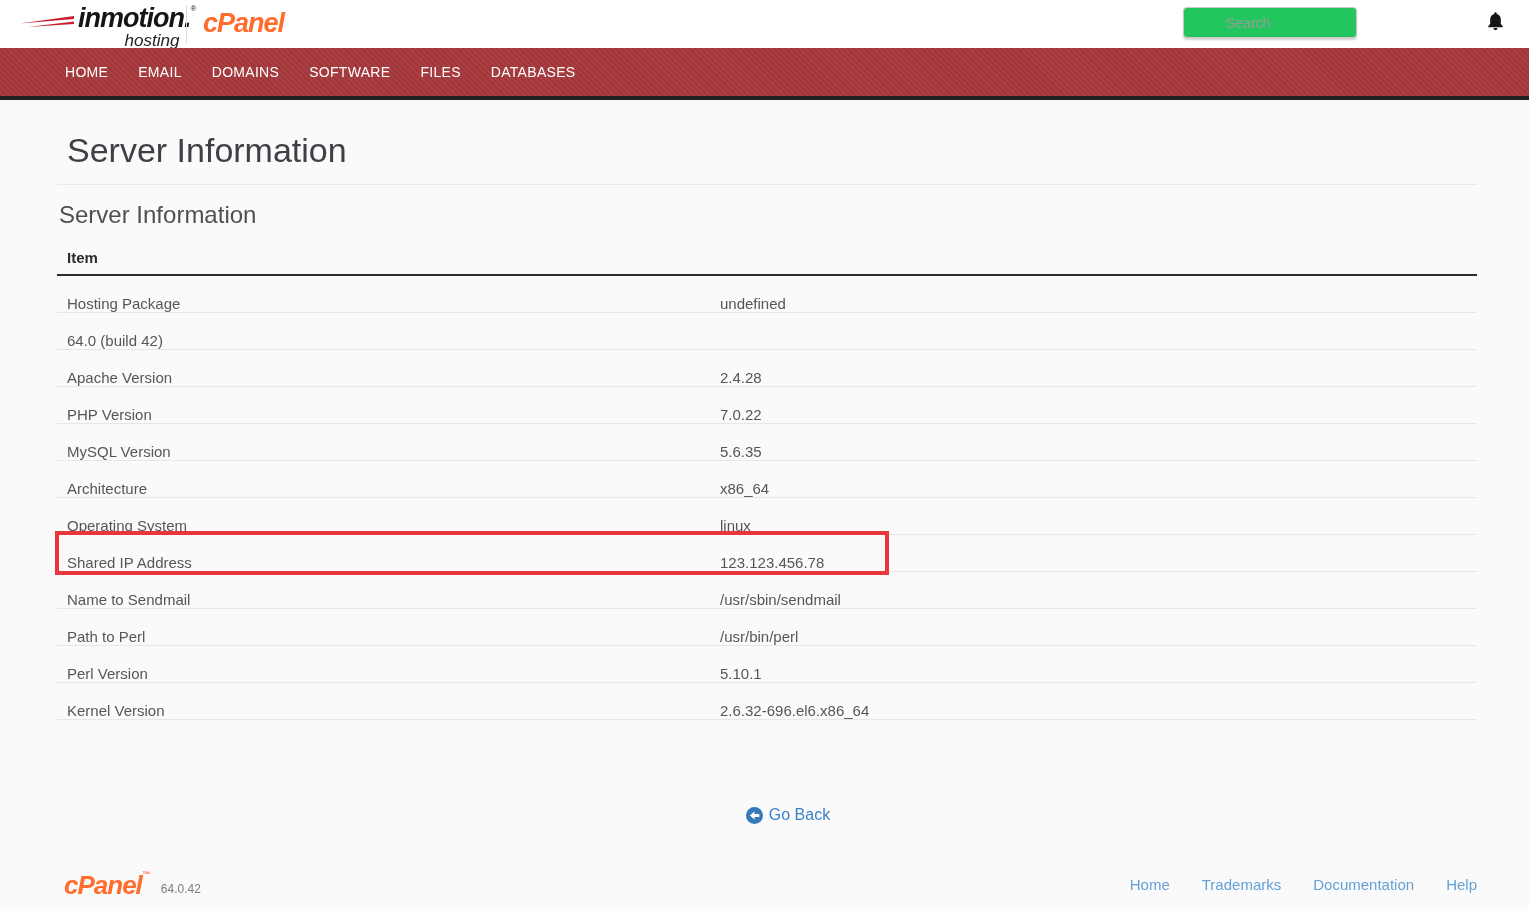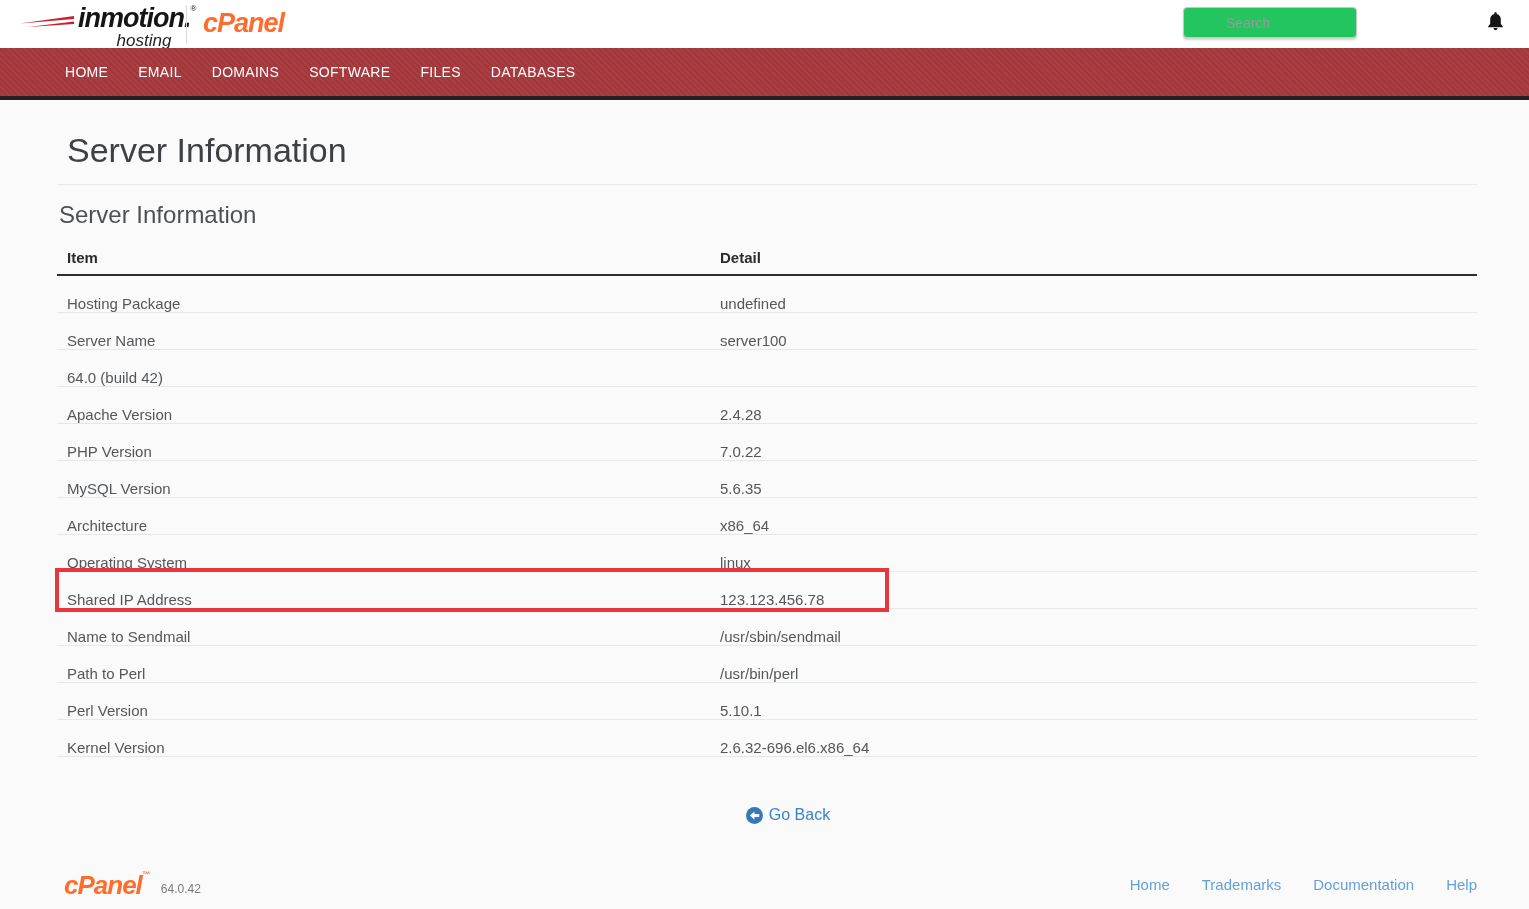--- a/index.html
+++ b/index.html
@@ -22,21 +22,21 @@
     cursor:pointer;
   }
   .swoosh { margin-top:10px; margin-right:2px; }
   .im-text { display:flex; flex-direction:column; align-items:flex-end; line-height:1; }
   .im-name {
     font-size:27px; font-weight:bold; font-style:italic; color:#151515;
     letter-spacing:-1px;
   }
   .im-reg { font-size:8px; vertical-align:top; font-style:normal; font-weight:normal; }
   .im-tagline {
-    font-size:17px; font-style:italic; color:#232323; margin-top:0px; margin-right:24px;
+    font-size:17px; font-style:italic; color:#232323; margin-top:0px; margin-right:16px;
   }
   .header-divider {
     position:absolute; left:186px; top:5px; width:1px; height:38px; background:#dcdcdc;
   }
   .cp-wordmark-head {
     position:absolute; left:203px; top:8px;
     font-size:27px; font-weight:bold; font-style:italic;
     color:#ff6c2c; letter-spacing:-1px;
   }
   .search-input {
@@ -154,30 +154,25 @@
   <a class="nav-item">DATABASES</a>
 </div>
 
 <h1 class="page-title">Server Information</h1>
 <div class="title-rule"></div>
 <h2 class="section-title">Server Information</h2>
 
 <div class="tbl">
   <div class="t-head">
     <div class="c-item">Item</div>
-    <div class="c-detail">Detail</div>
   </div>
 
   <div class="t-row">
     <div class="c-item">Hosting Package</div>
     <div class="c-detail">undefined</div>
-  </div>
-  <div class="t-row">
-    <div class="c-item">Server Name</div>
-    <div class="c-detail">server100</div>
   </div>
   <div class="t-row">
     <div class="c-detail">64.0 (build 42)</div>
   </div>
   <div class="t-row">
     <div class="c-item">Apache Version</div>
     <div class="c-detail">2.4.28</div>
   </div>
   <div class="t-row">
     <div class="c-item">PHP Version</div>

